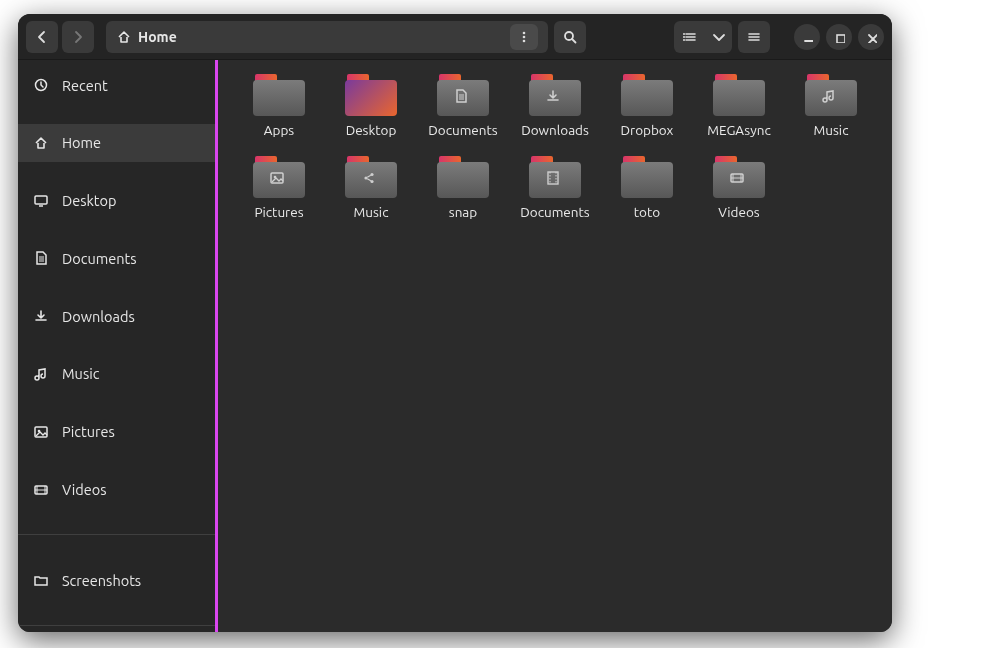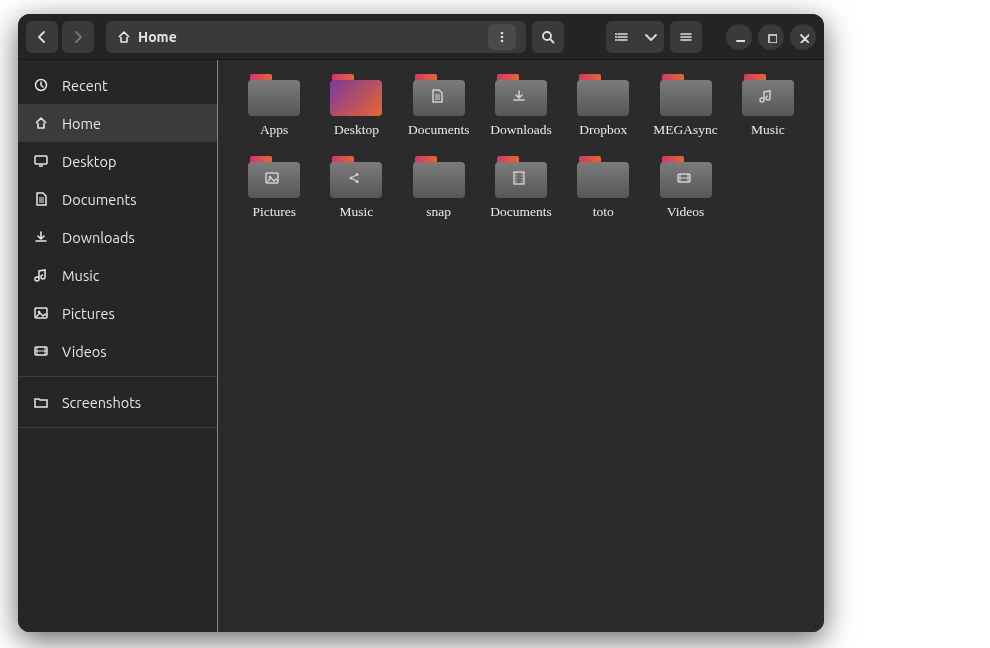--- a/index.html
+++ b/index.html
@@ -1,20 +1,20 @@
 <!DOCTYPE html>
 <html><head>
 <meta charset="utf-8">
 <style>
   * { box-sizing: border-box; margin: 0; padding: 0; }
   html, body { width: 990px; height: 648px; background: transparent; font-family: "Ubuntu", "Cantarell", sans-serif; }
   .window {
     position: absolute;
     top: 14px; left: 18px;
-    width: 806px; height: 618px;
+    width: 874px; height: 618px;
     background: #2b2b2b;
     border-radius: 12px;
     box-shadow: 0 8px 30px rgba(0,0,0,0.6);
     overflow: hidden;
     display: flex;
     flex-direction: column;
     color: #e6e6e6;
   }
   
   .headerbar {
@@ -64,23 +64,23 @@
     display: inline-flex; align-items: center; justify-content: center;
     color: #ddd; cursor: pointer; border:none;
   }
   .winbtn svg { width: 12px; height: 12px; }
   .spacer-flex { flex: 1; }
   
   .body { flex:1; display:flex; min-height:0; }
   .sidebar {
     width: 200px;
     background: #262626;
-    border-right: 1px solid #d946ef;
+    border-right: 3px solid #d946ef;
     padding-top: 6px;
-    display:flex; flex-direction:column;
+    display:flex; flex-direction:column;justify-content:space-between;
   }
   .side-item {
     display:flex; align-items:center; gap:12px;
     height: 38px;
     padding: 0 14px;
     font-size: 14.5px;
     color: #e6e6e6;
     cursor: pointer;
   }
   .side-item.selected { background: #3b3b3b; }
@@ -91,21 +91,20 @@
     flex:1;
     background: #2b2b2b;
     padding: 12px 18px;
     overflow:auto;
   }
   .grid {
     display: grid;
     grid-template-columns: repeat(7, 1fr);
     column-gap: 6px;
     row-gap: 16px;
-    font-family: Liberation Serif, serif;
   }
   .item {
     display:flex; flex-direction:column; align-items:center;
     gap: 6px;
     cursor: pointer;
     padding-top:2px;
   }
   .item .label { font-size: 13.5px; color:#eaeaea; text-align:center; white-space:nowrap; }
   .folder {
     width: 52px; height: 42px; position: relative;

